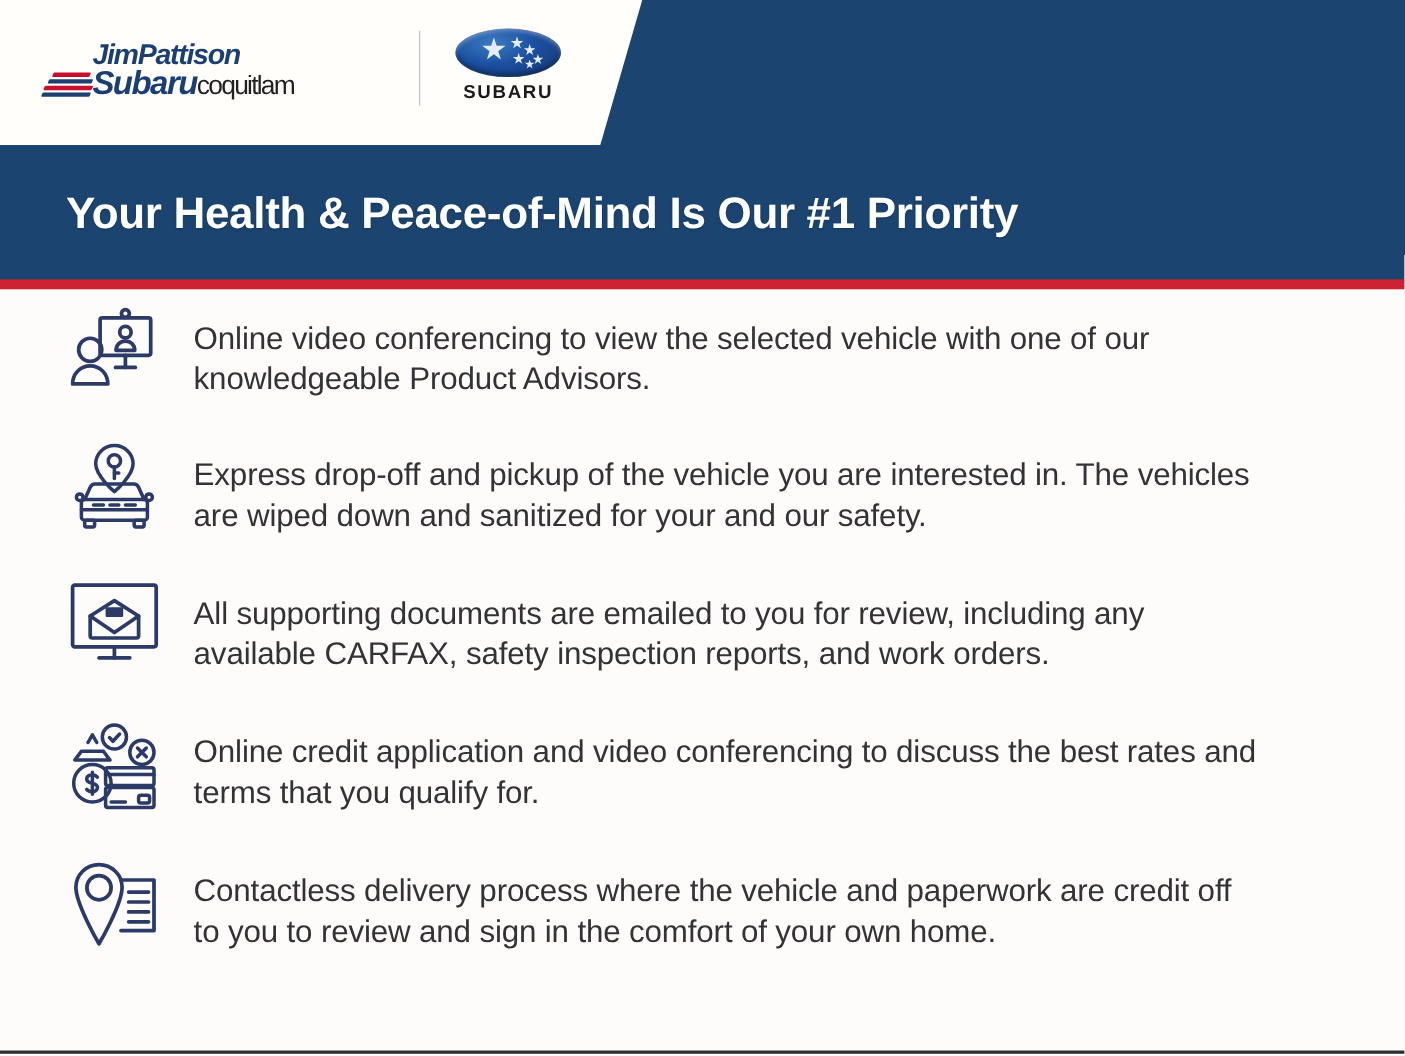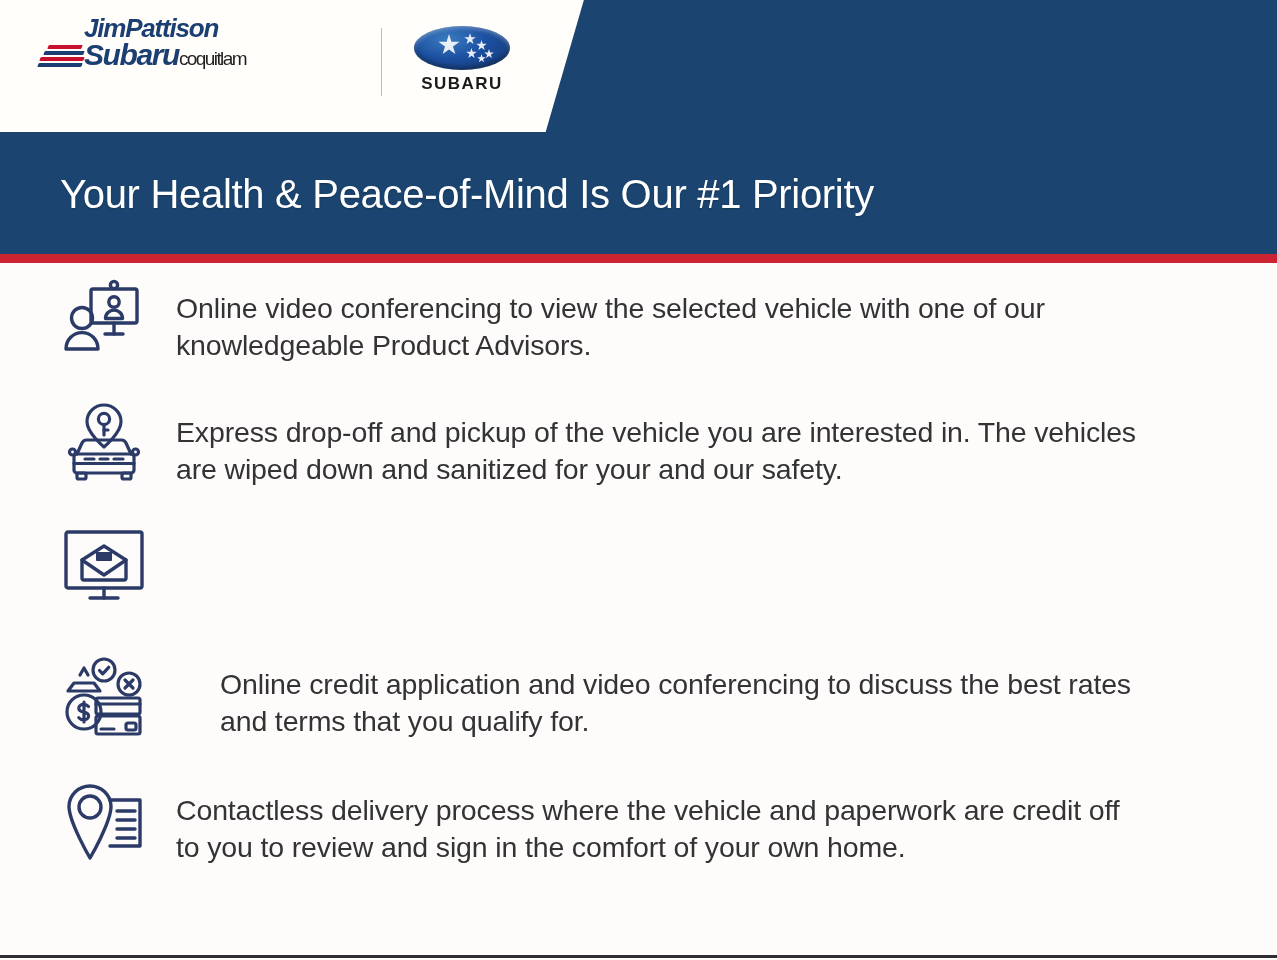--- a/index.html
+++ b/index.html
@@ -42,21 +42,21 @@
   .logo-panel-inner {
     position: absolute;
     left: 0; top: 0;
     width: 100%; height: 100%;
   }
 
   
   .jp-logo {
     position: absolute;
     left: 44px;
-    top: 20px;
+    top: 41px;
     width: 320px;
     height: 62px;
   }
   .jp-line1 {
     position: absolute;
     left: 46px; top: 0px;
     font-family: "Liberation Sans", sans-serif;
     font-weight: bold;
     font-style: italic;
     font-size: 26px;
@@ -75,21 +75,21 @@
     font-family: "Liberation Sans", sans-serif;
     font-weight: bold;
     font-style: italic;
     font-size: 30px;
     letter-spacing: -1.4px;
     color: #1c3f73;
   }
   .jp-coq {
     font-family: "Liberation Sans", sans-serif;
     font-weight: normal;
-    font-size: 19px;
+    font-size: 24px;
     letter-spacing: -1.6px;
     color: #231f20;
   }
   
   .jp-stripes {
     position: absolute;
     left: 0px; top: 30px;
     width: 48px; height: 26px;
   }
   .stripe {
@@ -149,21 +149,21 @@
     letter-spacing: 1.5px;
     color: #1a1a1a;
   }
 
   
   .hero-title {
     position: absolute;
     left: 60px;
     top: 172px;
     font-family: "Liberation Sans", sans-serif;
-    font-weight: normal;
+    font-weight: bold;
     font-size: 40px;
     letter-spacing: -0.3px;
     color: #ffffff;
     white-space: nowrap;
     text-shadow: 0 1px 2px rgba(0,0,0,.25);
   }
 
   
   .red-rule {
     position: absolute;
@@ -204,21 +204,21 @@
     line-height: 37px;
     color: #333336;
     letter-spacing: -0.15px;
     max-width: 1045px;
   }
 
   
   .feature-row.r1 { min-height: 124px; }
   .feature-row.r2 { min-height: 126px; }
   .feature-row.r3 { min-height: 126px; }
-  .feature-row.r4 { min-height: 126px; gap: 44px; }
+  .feature-row.r4 { min-height: 126px; }
   .feature-row.r5 { min-height: 150px; }
 
   .bottom-rule {
     position: absolute;
     left: 0; top: 955px;
     width: 1277px; height: 3px;
     background: #2e2e33;
   }
 </style>
 </head>
@@ -309,20 +309,21 @@
       <div class="feature-icon">
         <svg width="84" height="80" viewBox="0 0 84 80" fill="none" stroke="#2b3a67" stroke-width="3.4" stroke-linecap="round" stroke-linejoin="round">
           <rect x="4" y="4" width="76" height="56" rx="2"></rect>
           <line x1="42" y1="60" x2="42" y2="70"></line>
           <line x1="28" y1="70" x2="56" y2="70"></line>
           <path d="M20 32l22-14 22 14v18a2 2 0 0 1-2 2H22a2 2 0 0 1-2-2z"></path>
           <path d="M20 32l22 15 22-15"></path>
           <rect x="34" y="24" width="16" height="9" rx="1" fill="#2b3a67" stroke="none"></rect>
         </svg>
       </div>
+      <div class="feature-text">All supporting documents are emailed to you for review, including any available CARFAX, safety inspection reports, and work orders.</div>
     </div>
 
     <div class="feature-row r4">
       <div class="feature-icon">
         <svg width="84" height="84" viewBox="0 0 84 84" fill="none" stroke="#2b3a67" stroke-width="3.2" stroke-linecap="round" stroke-linejoin="round">
           <circle cx="42" cy="16" r="11"></circle>
           <path d="M37.5 16.5l3.2 3.4 6-6.6"></path>
           <circle cx="67" cy="30" r="11"></circle>
           <path d="M63 26l8 8M71 26l-8 8"></path>
           <path d="M18 21l4-7 4 7"></path>

